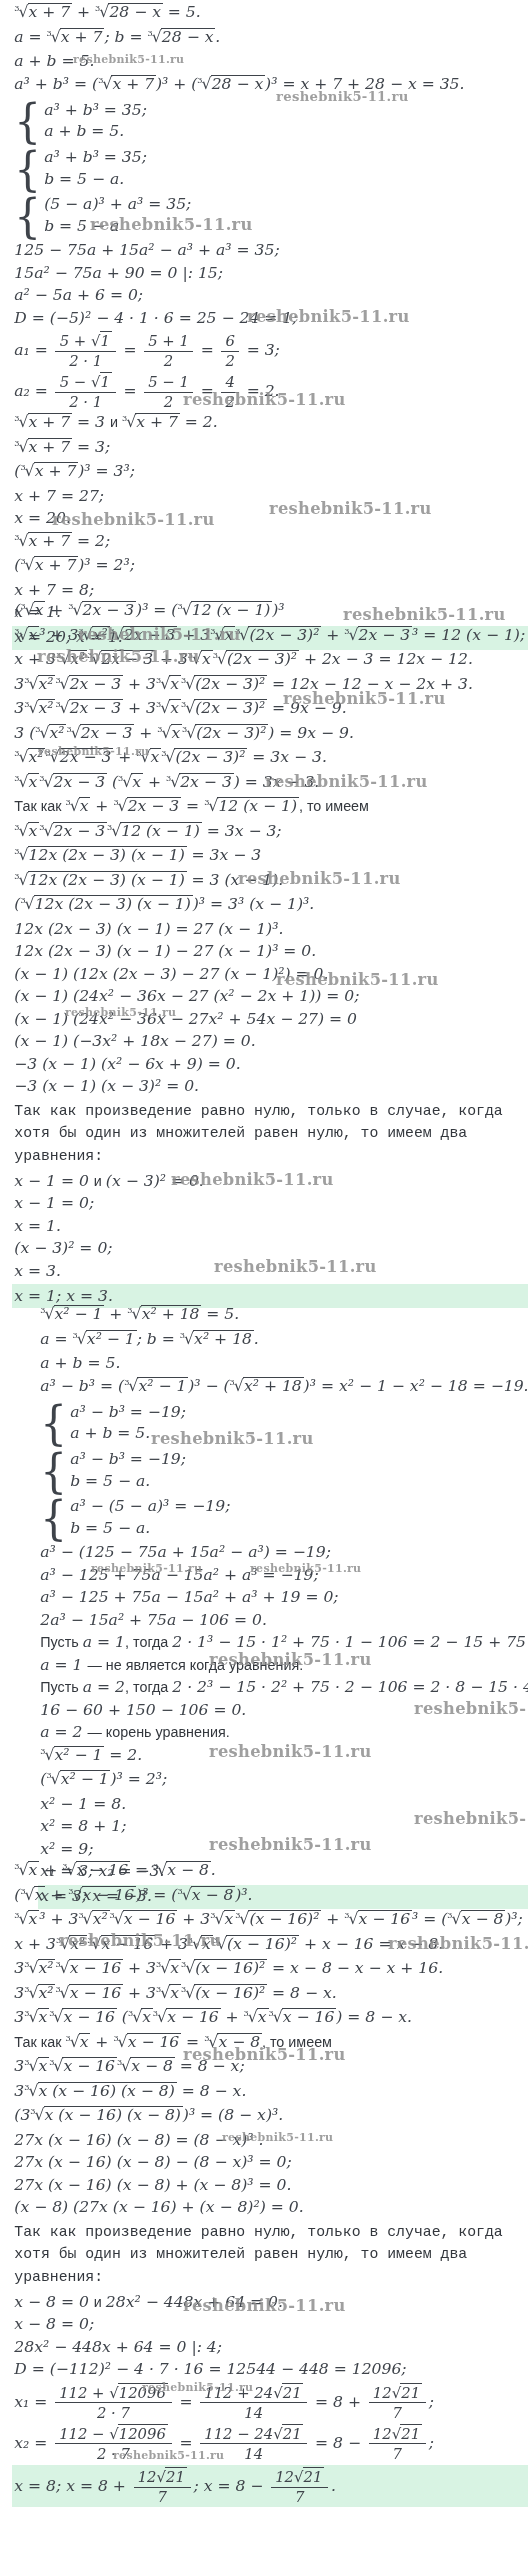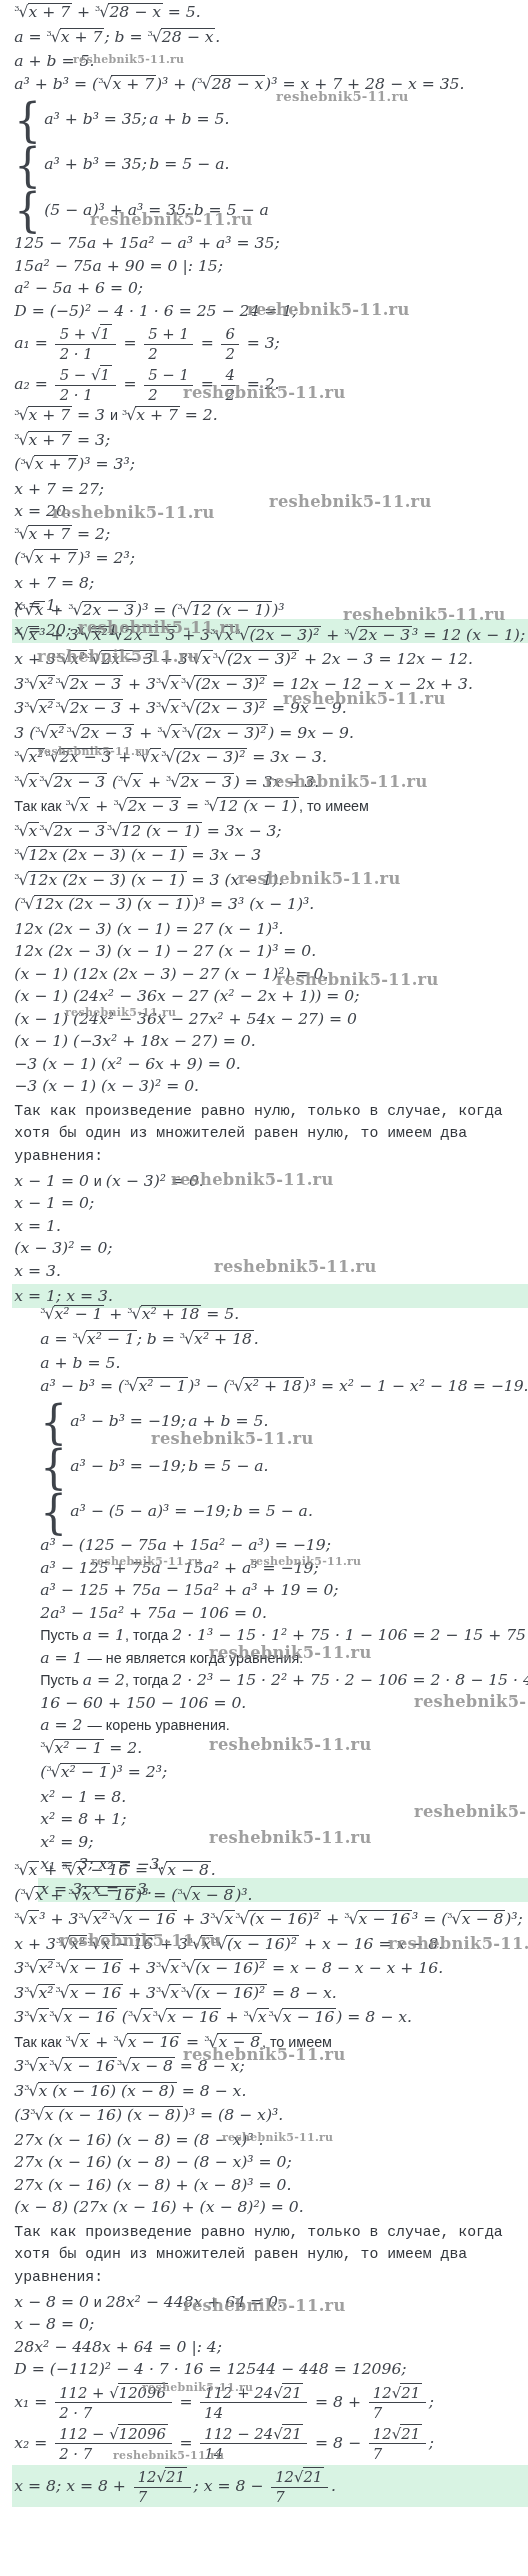--- a/index.html
+++ b/index.html
@@ -12,27 +12,27 @@
   .row.txt{font-family:Liberation Mono, monospace;font-style:normal;font-size:14.8px;color:#33373d;
        white-space:normal;line-height:22.6px;margin:3.1px 0 4.7px 0;}
   .row.hl{background:#d8f3e3;padding:2.3px 3.1px 2.3px 2.3px;margin-left:0;}
   .t{font-family:"Liberation Sans",sans-serif;font-style:normal;font-size:0.92em;color:#33373d;}
   
   .rt{white-space:nowrap;}
   .ri{font-style:normal;font-size:0.52em;position:relative;top:-0.72em;margin-right:-0.12em;}
   .rg{font-style:normal;}
   .rb{display:inline-block;border-top:1.1px solid currentColor;line-height:1.15;padding:0 .12em 0 .06em;margin-left:-0.8px;}
   
-  .fr{display:inline-block;vertical-align:-0.75em;margin:0 .18em;font-size:0.95em;line-height:1.1;}
+  .fr{display:inline-block;vertical-align:-0.75em;text-align:center;margin:0 .18em;font-size:0.95em;line-height:1.1;}
   .fn{display:block;border-bottom:1.1px solid currentColor;padding:0 .28em .08em .28em;}
   .fd{display:block;padding:.08em .28em 0 .28em;}
   
   .sysw{display:inline-flex;align-items:center;}
   .brace{font-style:normal;font-size:42px;line-height:1;font-weight:400;margin-right:3.1px;transform:scaleY(1.12);}
-  .sysrows{display:inline-flex;flex-direction:row;gap:2.3px;padding:1.6px 0;}
+  .sysrows{display:inline-flex;flex-direction:column;gap:2.3px;padding:1.6px 0;}
   .sysrow{line-height:19.4px;}
   
   .wm{position:absolute;top:0;left:0;color:#8f8f8f;opacity:.85;font-family:"DejaVu Serif",serif;
       font-style:normal;font-weight:700;font-size:16.3px;letter-spacing:0.3px;white-space:nowrap;
       pointer-events:none;z-index:3;line-height:1;}
   .wm.s{font-size:11px;} .wm.m{font-size:13.2px;}
 </style>
 </head>
 <body>
 

